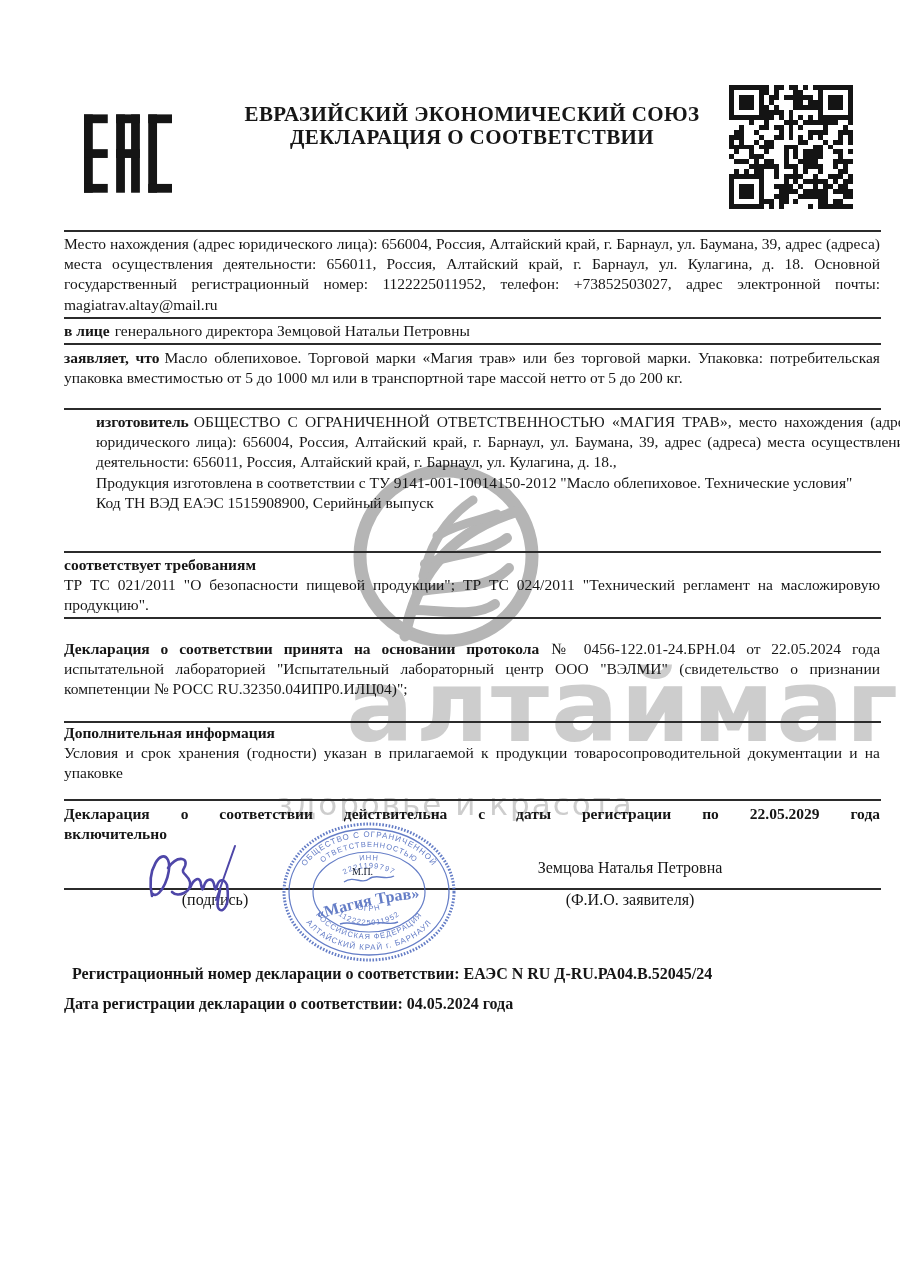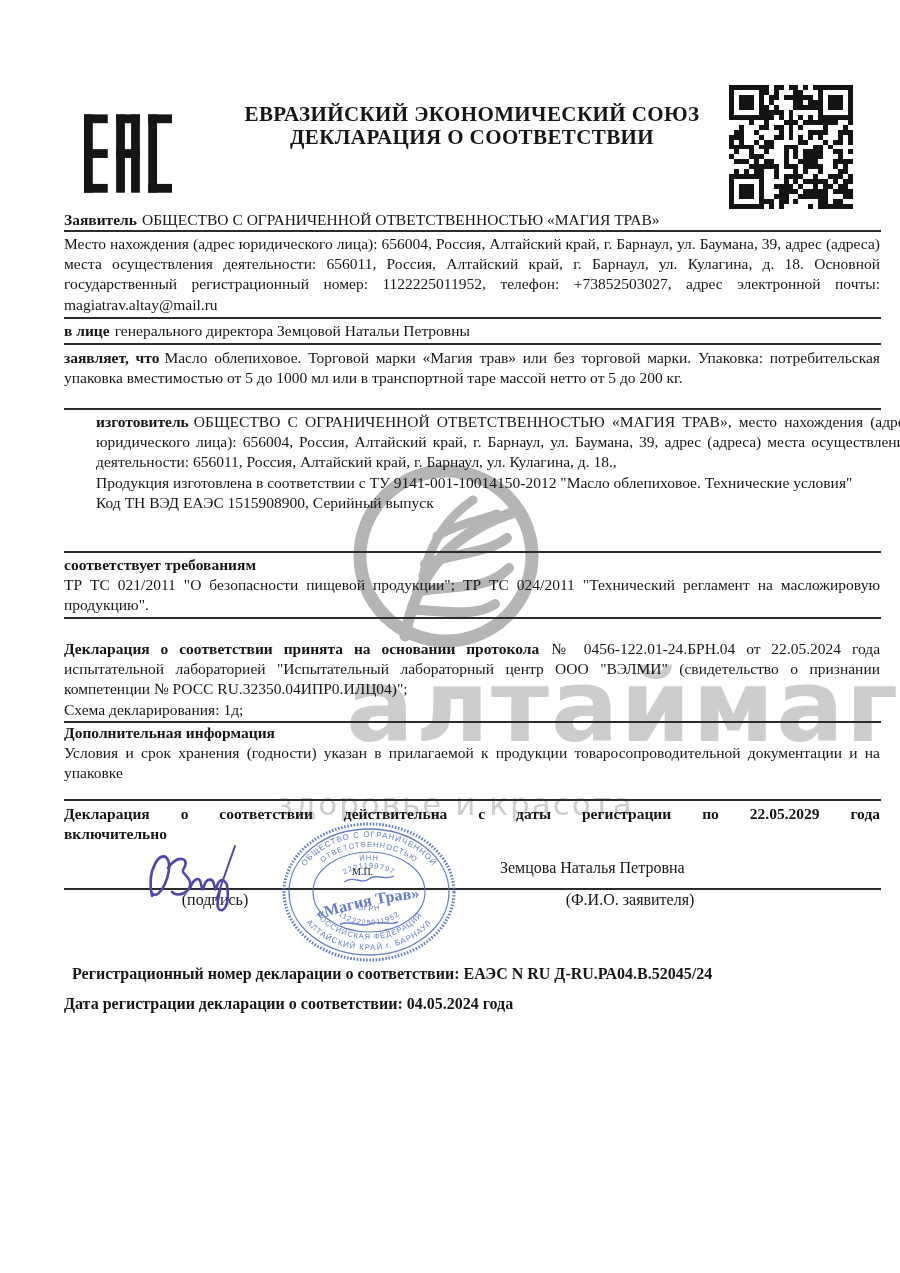--- a/index.html
+++ b/index.html
@@ -16,21 +16,21 @@
   .sec{left:64px;width:816px;font-size:15.5px;line-height:20.2px;}
   .sec p{margin:0;}
   .just{text-align:justify;}
   .lead{font-weight:bold;margin-right:5px;}
   .rule{left:64px;width:817px;height:2px;background:#2b2b2b;}
   .boldline{font-weight:bold;}
   
   .forcejust{text-align:justify;text-align-last:justify;}
   
   #mp-label{left:352px;top:866px;font-size:10px;color:#0f172a;z-index:4;}
-  #holder-name{left:500px;top:859px;width:260px;font-size:16px;}
+  #holder-name{left:500px;top:859px;width:260px;text-align:center;font-size:16px;}
   #sig-caption{left:140px;top:891px;width:150px;text-align:center;font-size:16px;}
   #name-caption{left:500px;top:891px;width:260px;text-align:center;font-size:16px;}
   #reg-block{left:64px;top:955px;width:816px;font-weight:bold;font-size:16px;line-height:22px;}
   
   #wm-brand{left:0;top:652px;width:900px;text-align:right;
     font-family:"DejaVu Sans",sans-serif;font-weight:bold;font-size:100px;
     color:rgba(164,164,164,.55);letter-spacing:2px;z-index:0;line-height:110px;}
   #wm-tagline{left:0;top:786px;width:910px;text-align:center;
     font-family:"DejaVu Sans",sans-serif;font-size:31px;letter-spacing:2px;
     color:rgba(164,164,164,.55);z-index:0;}
@@ -423,23 +423,20 @@
       <rect x="16" y="24" width="1" height="1" fill="#141414"></rect>
       <rect x="18" y="24" width="1" height="1" fill="#141414"></rect>
       <rect x="19" y="24" width="1" height="1" fill="#141414"></rect>
       <rect x="20" y="24" width="1" height="1" fill="#141414"></rect>
       <rect x="21" y="24" width="1" height="1" fill="#141414"></rect>
       <rect x="22" y="24" width="1" height="1" fill="#141414"></rect>
       <rect x="23" y="24" width="1" height="1" fill="#141414"></rect>
       <rect x="24" y="24" width="1" height="1" fill="#141414"></rect>
     </svg>
 
-  <div class="abs sec content" style="top:210px;">
-    <p><span class="lead">Заявитель</span><span>ОБЩЕСТВО С ОГРАНИЧЕННОЙ ОТВЕТСТВЕННОСТЬЮ «МАГИЯ ТРАВ»</span></p>
-  </div>
   <div class="abs rule" style="top:230px;"></div>
 
   <div class="abs sec content just" style="top:234px;">
     <p>Место нахождения (адрес юридического лица): 656004, Россия, Алтайский край,  г. Барнаул, ул. Баумана, 39, адрес (адреса) места осуществления деятельности: 656011, Россия, Алтайский край, г. Барнаул, ул. Кулагина, д. 18. Основной государственный регистрационный номер: 1122225011952, телефон: +73852503027, адрес электронной почты: magiatrav.altay@mail.ru</p>
   </div>
   <div class="abs rule" style="top:317px;"></div>
 
   <div class="abs sec content" style="top:321px;">
     <p><span class="lead">в лице</span><span>генерального директора Земцовой Натальи Петровны</span></p>
   </div>
@@ -458,21 +455,20 @@
   <div class="abs rule" style="top:551px;"></div>
 
   <div class="abs sec content" style="top:555px;">
     <p class="boldline">соответствует требованиям</p>
     <p class="just">ТР ТС 021/2011 "О безопасности пищевой продукции"; ТР ТС 024/2011 "Технический регламент на масложировую продукцию".</p>
   </div>
   <div class="abs rule" style="top:617px;"></div>
 
   <div class="abs sec content" style="top:639px;">
     <p class="just"><span class="lead">Декларация о соответствии принята на основании протокола</span><span>№ 0456-122.01-24.БРН.04 от 22.05.2024 года  испытательной лабораторией "Испытательный лабораторный центр ООО "ВЭЛМИ" (свидетельство о признании компетенции № РОСС RU.32350.04ИПР0.ИЛЦ04)";</span></p>
-    <p>Схема декларирования: 1д;</p>
   </div>
   <div class="abs rule" style="top:721px;"></div>
 
   <div class="abs sec content" style="top:723px;">
     <p class="boldline">Дополнительная информация</p>
     <p class="just">Условия и срок хранения (годности) указан в прилагаемой к продукции товаросопроводительной документации и на упаковке</p>
   </div>
   <div class="abs rule" style="top:799px;"></div>
 
   <div class="abs sec content" style="top:804px;font-weight:bold;">

